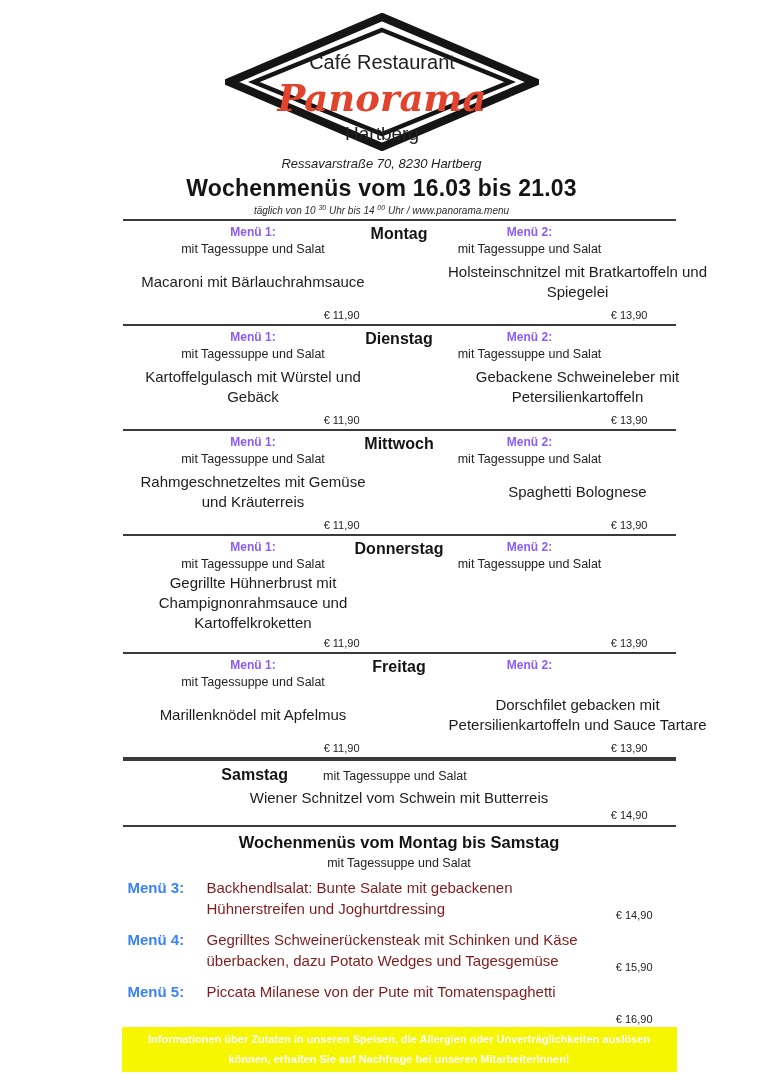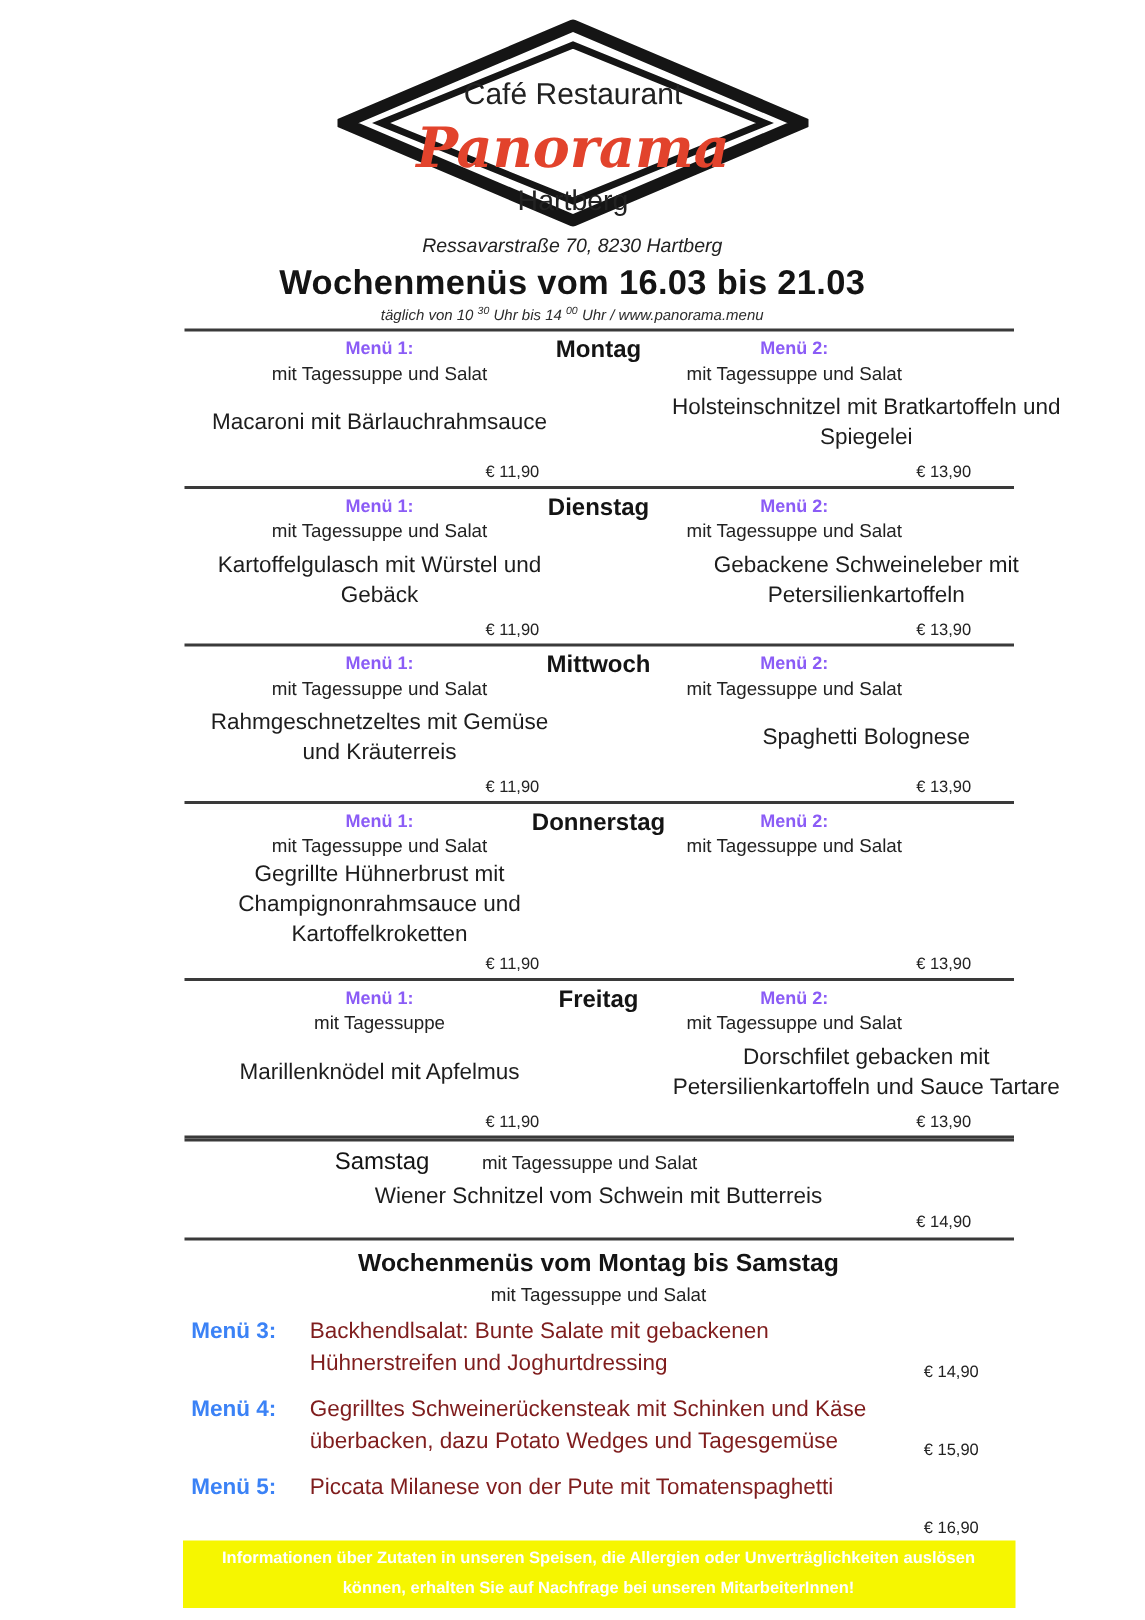--- a/index.html
+++ b/index.html
@@ -36,21 +36,21 @@
   .note { text-align:center; font-size:12.5px; color:#222; }
   .dish-row { min-height:51px;gap:48px; }
   .dish { display:flex; align-items:center; justify-content:center; text-align:center; font-size:15px; line-height:20px; color:#1d1d1d; padding:2px 6px; }
   .price-row { padding-top:2px; }
   .price { text-align:right; font-size:11px; color:#222; }
   .price-left  { padding-right:24px; }
   .price-right { padding-right:28px; }
   
   .saturday { border-top:2px solid #3a3a3a; border-bottom:2px solid #3a3a3a; padding:5px 0 4px 0; }
   .sat-head { display:flex; justify-content:center; align-items:baseline; gap:35px; transform:translateX(-55px); }
-  .sat-day  { font-size:16px; font-weight:normal; color:#141414; }
+  .sat-day  { font-size:16px; font-weight:bold; color:#141414; }
   .sat-note { font-size:12.5px; color:#222; }
   .sat-dish { margin-top:5px; text-align:center; font-size:15px; color:#1d1d1d; }
   .sat-price{ margin-top:3px; text-align:right; padding-right:28px; font-size:11px; color:#222; }
   
   .weekly { margin:6px 105px 0 105px; width:553px; }
   .weekly-title { text-align:center; font-size:16.5px; font-weight:bold; color:#141414; }
   .weekly-note  { margin-top:4px; text-align:center; font-size:12.5px; color:#222; }
   .weekly-items { margin-top:7px; }
   .weekly-item { display:grid; grid-template-columns:73px 382px 1fr; column-gap:6px; margin:0 0 8px 5px; min-height:44px; }
   .w-label { font-size:15px; font-weight:bold; color:#3b82f6; line-height:21px; }
@@ -164,21 +164,20 @@
     </div>
   </section>
 
   <section class="day-block">
     <div class="two-col day-header">
       <div class="menu-col-label">Menü 1:</div>
       <div class="menu-col-label">Menü 2:</div>
       <div class="day-name">Freitag</div>
     </div>
     <div class="two-col note-row">
-      <div class="note">mit Tagessuppe</div>
       <div class="note">mit Tagessuppe und Salat</div>
     </div>
     <div class="two-col dish-row">
       <div class="dish">Marillenknödel mit Apfelmus</div>
       <div class="dish">Dorschfilet gebacken mit Petersilienkartoffeln und Sauce Tartare</div>
     </div>
     <div class="two-col price-row">
       <div class="price price-left">€ 11,90</div>
       <div class="price price-right">€ 13,90</div>
     </div>

